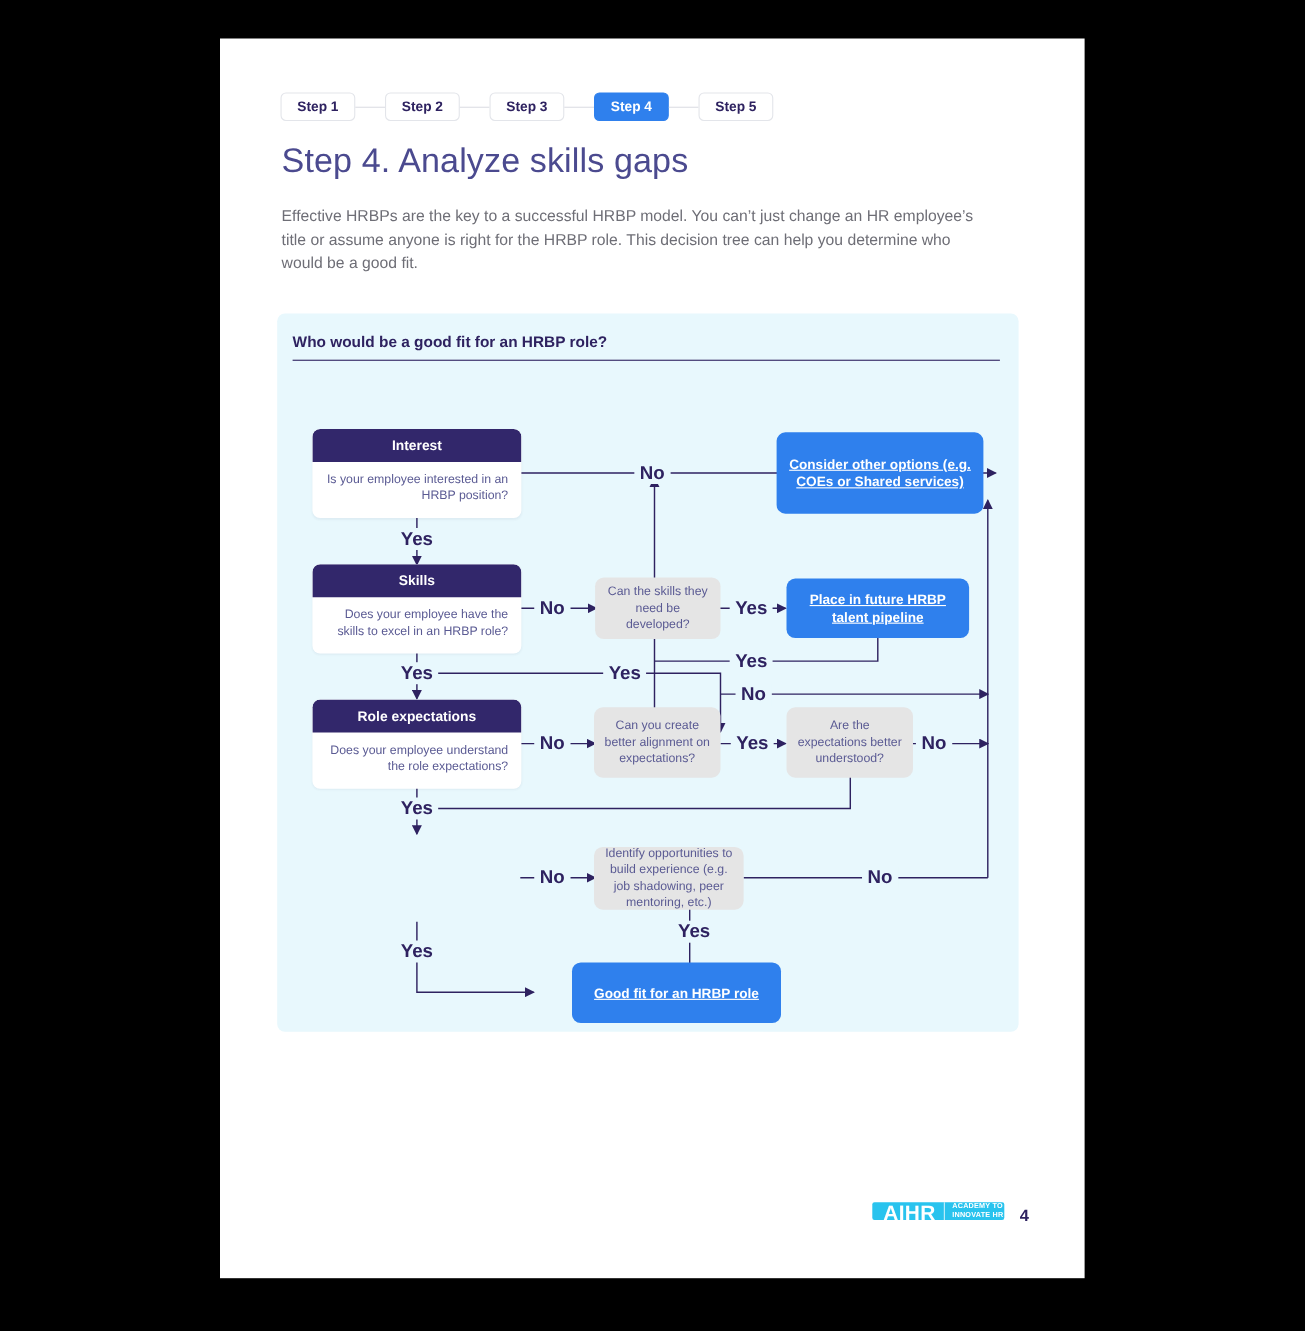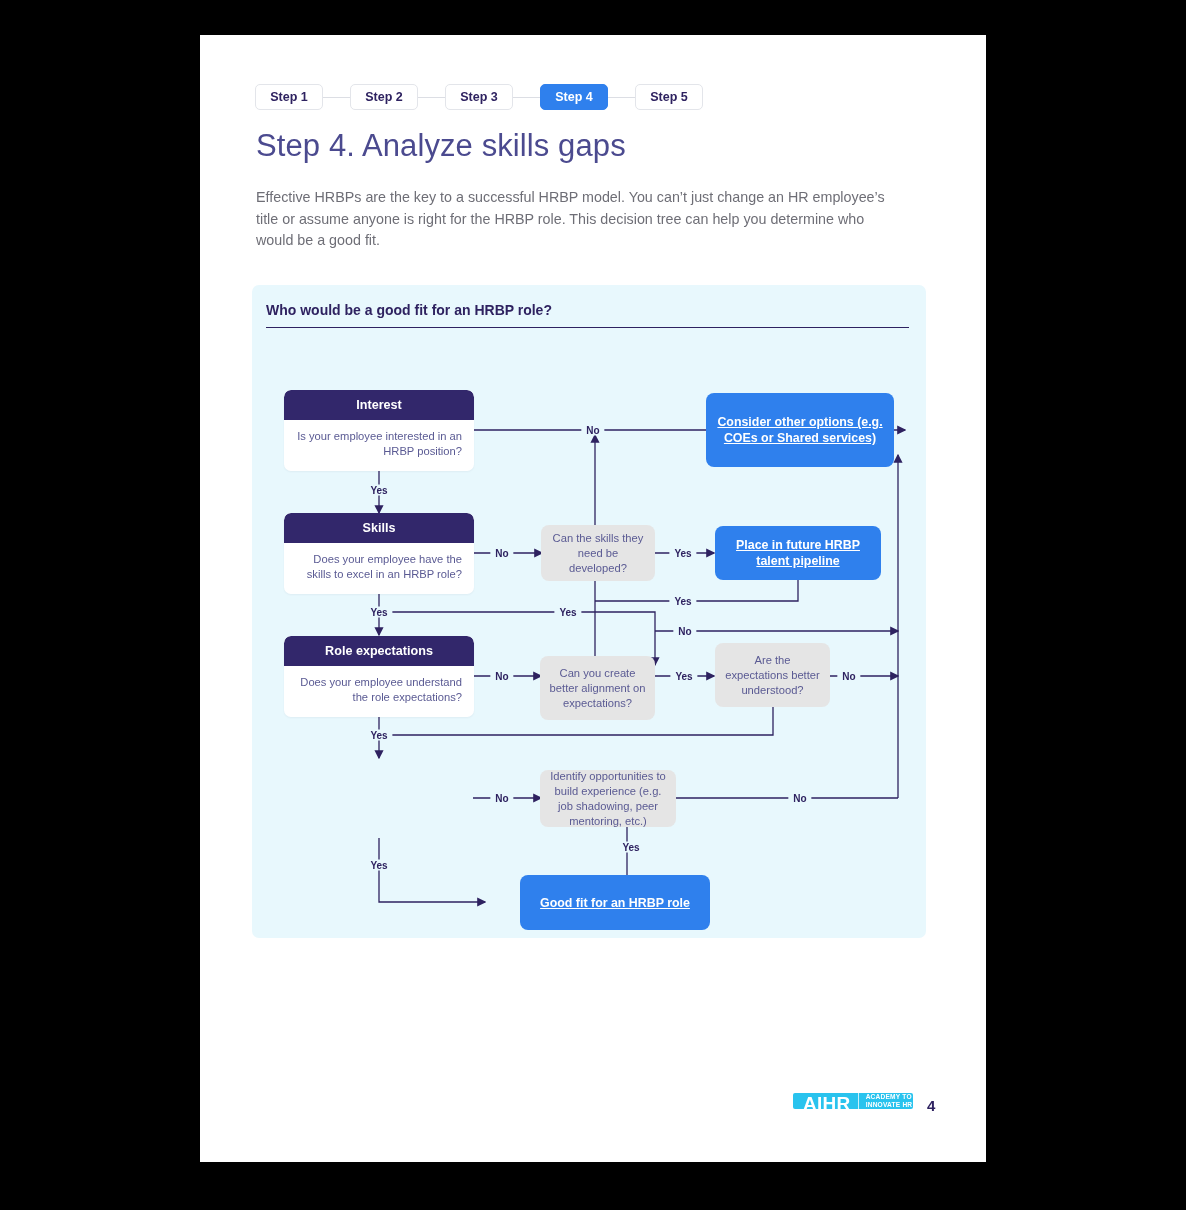--- a/index.html
+++ b/index.html
@@ -83,21 +83,21 @@
   
   .bbox{
     background:#2f80ed;border-radius:8px;color:#ffffff;
     font-size:12.4px;font-weight:bold;line-height:16px;text-align:center;
     display:flex;align-items:center;justify-content:center;
     padding:8px 10px;box-sizing:border-box;text-decoration:underline;
   }
 
   
   .elabel{
-    position:absolute;font-size:10px;font-weight:bold;color:#2e2260;
+    position:absolute;font-size:17px;font-weight:bold;color:#2e2260;
     background:#e8f8fd;padding:0 5px;white-space:nowrap;
     transform:translate(-50%,-50%);
   }
 
   
   .logo{
     position:absolute;left:593px;top:1058px;
     width:120px;height:16px;background:#29c3ee;border-radius:2px;
     display:flex;align-items:flex-start;
   }
@@ -207,21 +207,21 @@
       </div>
 
       <div class="node card" style="left:32px;top:351px;">
         <div class="card-head">Role expectations</div>
         <div class="card-body">Does your employee understand the role expectations?</div>
       </div>
 
 
       <div class="node wbox" style="left:289px;top:240px;width:114px;height:56px;">Can the skills they need be developed?</div>
 
-      <div class="node wbox" style="left:288px;top:371px;width:115px;height:64px;">Can you create better alignment on expectations?</div>
+      <div class="node wbox" style="left:288px;top:358px;width:115px;height:64px;">Can you create better alignment on expectations?</div>
 
       <div class="node wbox" style="left:463px;top:358px;width:115px;height:64px;">Are the expectations better understood?</div>
 
       <div class="node wbox" style="left:288px;top:485px;width:136px;height:57px;">Identify opportunities to build experience (e.g. job shadowing, peer mentoring, etc.)</div>
 
       <div class="node bbox" style="left:454px;top:108px;width:188px;height:74px;">Consider other options (e.g. COEs or Shared services)</div>
 
       <div class="node bbox" style="left:463px;top:241px;width:166px;height:54px;">Place in future HRBP talent pipeline</div>
 
       <div class="node bbox" style="left:240px;top:590px;width:190px;height:55px;margin-left:28px;">Good fit for an HRBP role</div>

